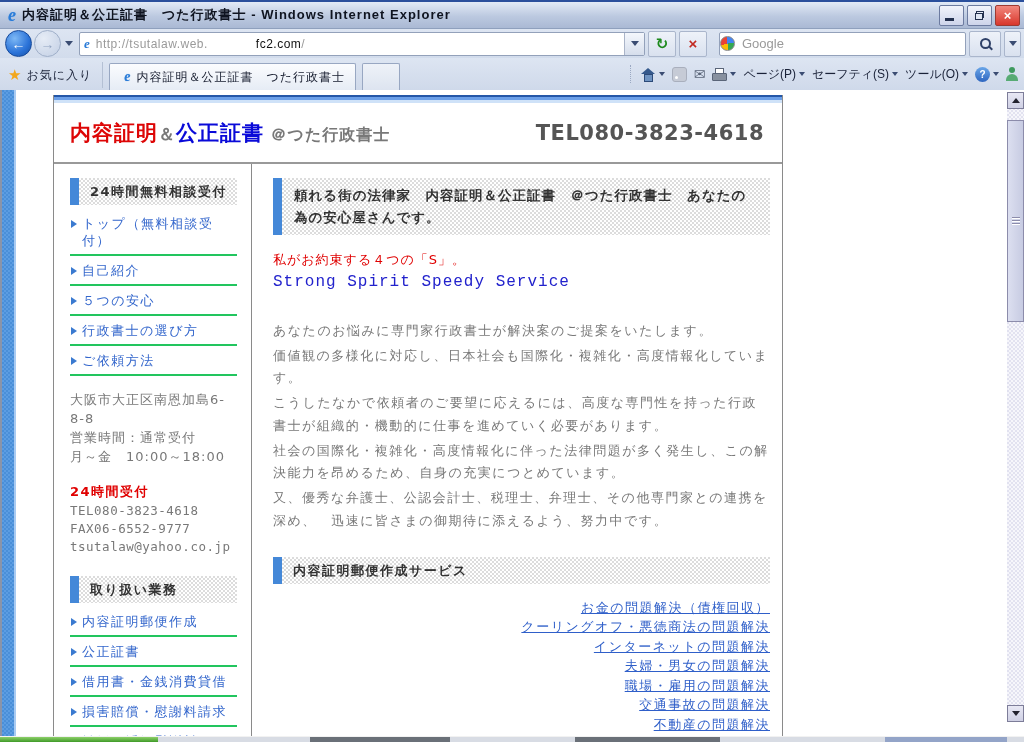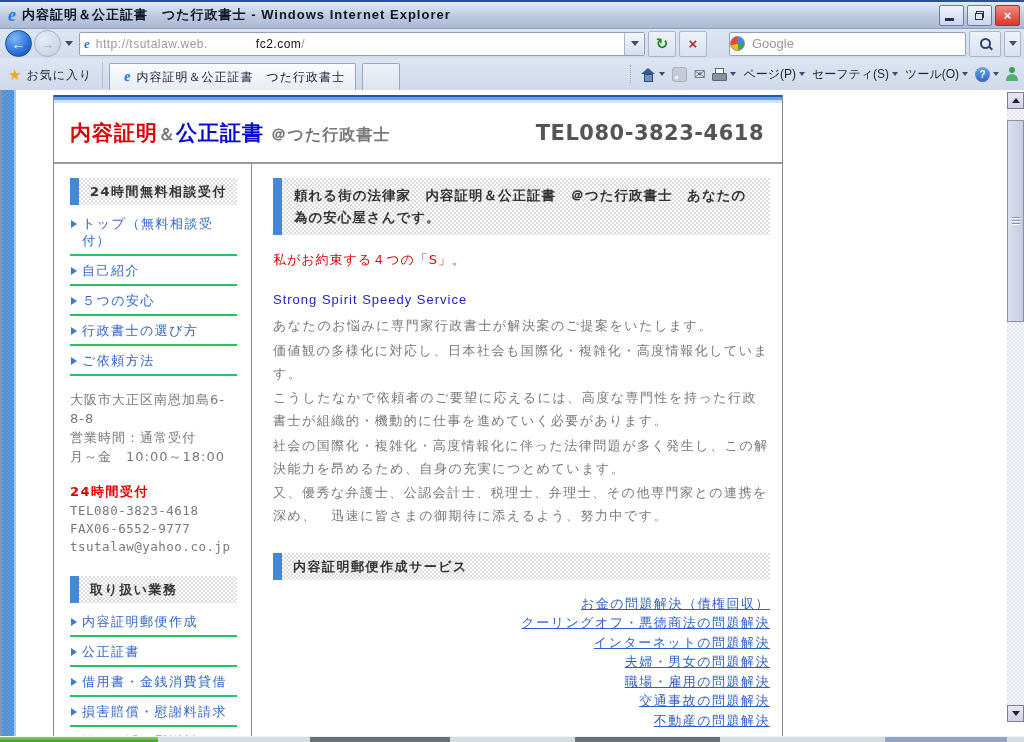--- a/index.html
+++ b/index.html
@@ -76,21 +76,21 @@
     background:linear-gradient(#f4f7fc,#d6deec);display:flex;align-items:center;justify-content:center;
   }
   .tool-btn{
     height:24px;min-width:26px;border:1px solid #aab6cc;border-radius:2px;margin-left:3px;
     background:linear-gradient(#eef2f9,#d9e1ef);display:flex;align-items:center;justify-content:center;
   }
   .glyph-refresh{color:#1d8a1d;font-size:15px;font-weight:bold;line-height:15px;}
   .glyph-stop{color:#c22a22;font-size:15px;font-weight:bold;line-height:15px;}
   .search-box{
     height:22px;flex:1;background:#fff;border:1px solid #93a1ba;border-radius:2px;
-    display:flex;align-items:center;padding:0 0;margin-left:22px;
+    display:flex;align-items:center;padding:0 0;margin-left:12px;
   }
   .gball{
     width:13px;height:13px;border-radius:50%;margin-right:5px;flex:0 0 13px;
     background:conic-gradient(#4285f4 0 25%,#34a853 0 50%,#fbbc05 0 70%,#ea4335 0 100%);
     border:1px solid #888;
   }
   .search-input{border:none;outline:none;flex:1;font-size:13px;color:#333;background:transparent;
     font-family:"Liberation Sans","DejaVu Sans",sans-serif;}
   .search-input::placeholder{color:#9a9a9a;}
   .mag{width:7px;height:7px;border:2px solid #2f4168;border-radius:50%;position:relative;}
@@ -171,23 +171,23 @@
   .red-bold{color:#e00000;font-weight:bold;letter-spacing:1.5px;}
   .mono-ish{font-family:"DejaVu Sans Mono","Liberation Mono",monospace;font-size:12.5px;}
   .sec2{margin-top:19px;}
   
   .main{flex:1;padding:14px 12px 0 21px;box-sizing:border-box;}
   .intro-head{
     border-left:9px solid #4488d8;padding:6px 10px 6px 12px;font-size:13.5px;font-weight:bold;
     color:#333;letter-spacing:1px;line-height:1.65;
   }
   .red-lines{margin-top:15px;color:#e00000;font-size:13px;letter-spacing:1px;line-height:1.6;}
-  .blue-line{color:#2222cc;font-size:13px;letter-spacing:1px;line-height:1.6;
-    font-family:Liberation Sans, sans-serif;margin-top:20px;}
-  .paras{margin-top:5px;font-family:Liberation Mono, monospace;}
+  .blue-line{color:#2222cc;font-size:16px;letter-spacing:1px;line-height:1.6;
+    font-family:Liberation Mono, monospace;}
+  .paras{margin-top:24px;}
   .paras p{margin:0 0 2px 0;color:#787878;font-size:13px;line-height:1.75;letter-spacing:1.5px;}
   .svc-head{margin-top:24px;}
   .link-list{list-style:none;margin:14px 0 0 8px;padding:0;text-align:right;}
   .link-list li{font-size:13px;line-height:19.5px;letter-spacing:1.5px;}
   .link-list a{color:#2f5fc9;text-decoration:underline;cursor:pointer;}
   
   .scrollbar{position:absolute;top:2px;right:0;width:17px;bottom:15px;
     background-color:#f6f6fb;
     background-image:
       linear-gradient(45deg,#e2e2f0 25%,transparent 25%,transparent 75%,#e2e2f0 75%),

